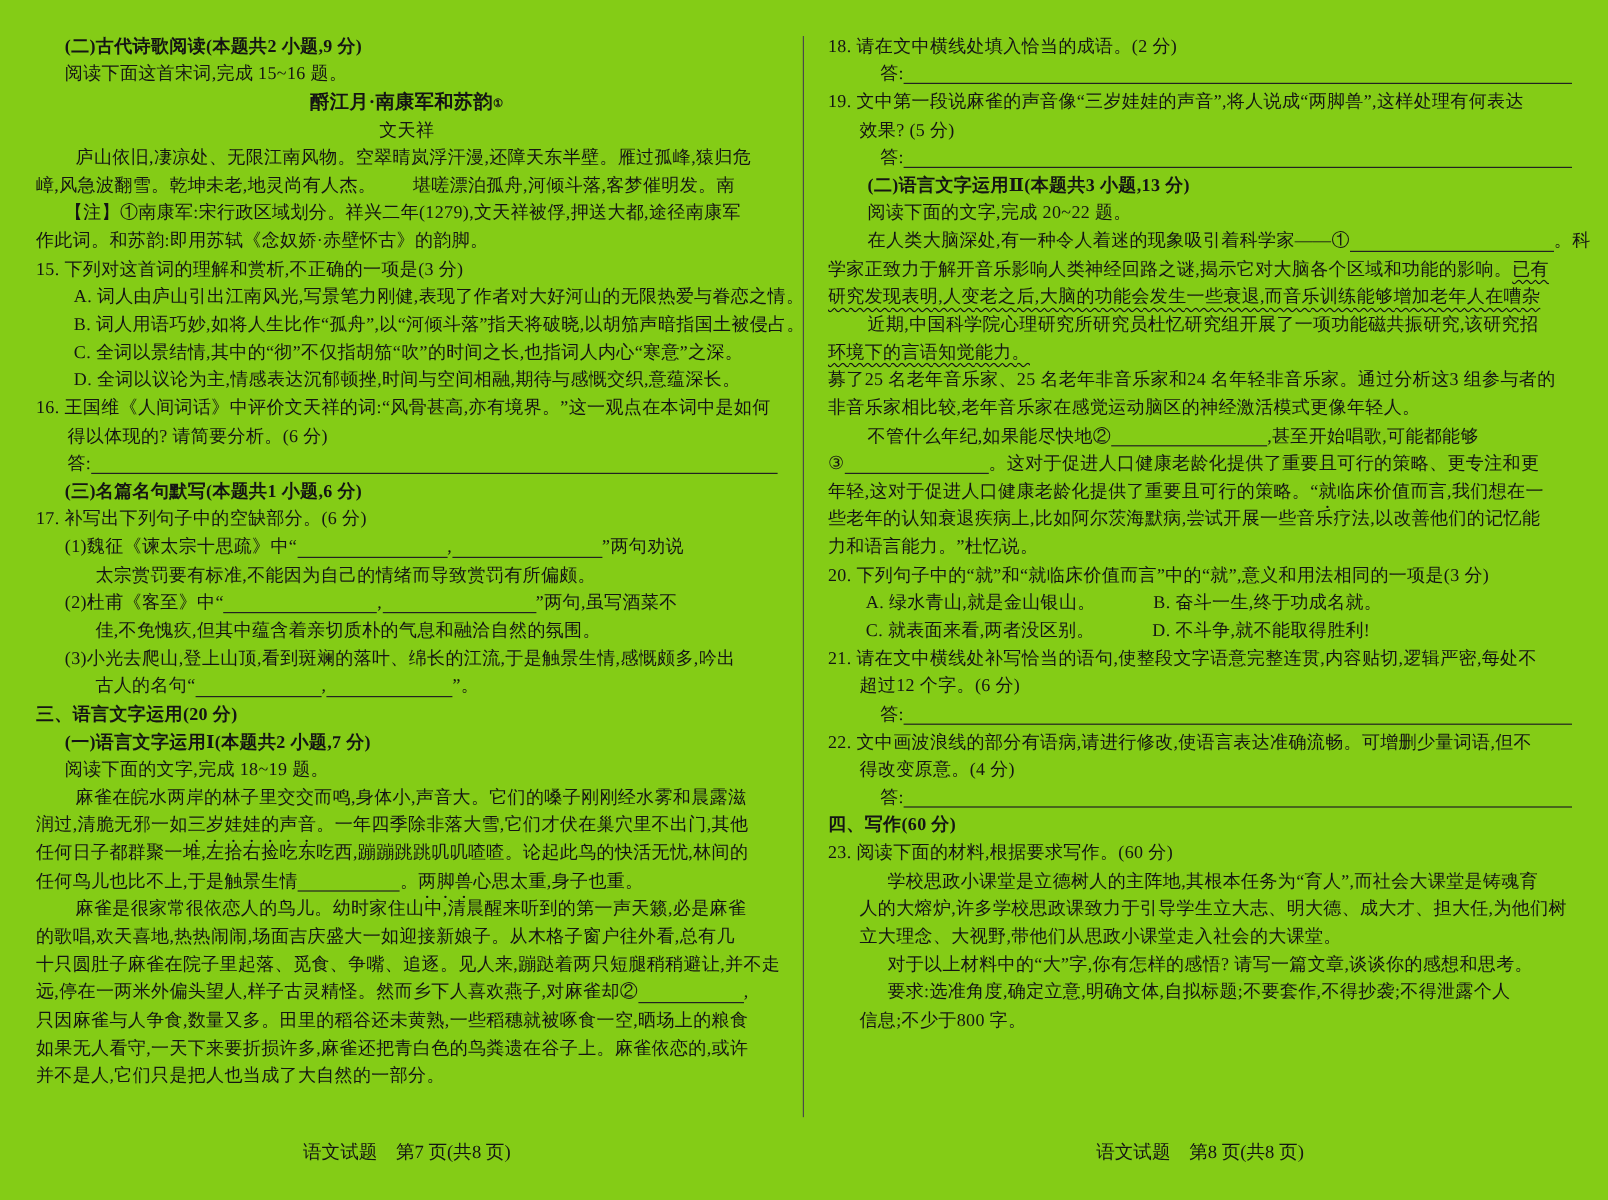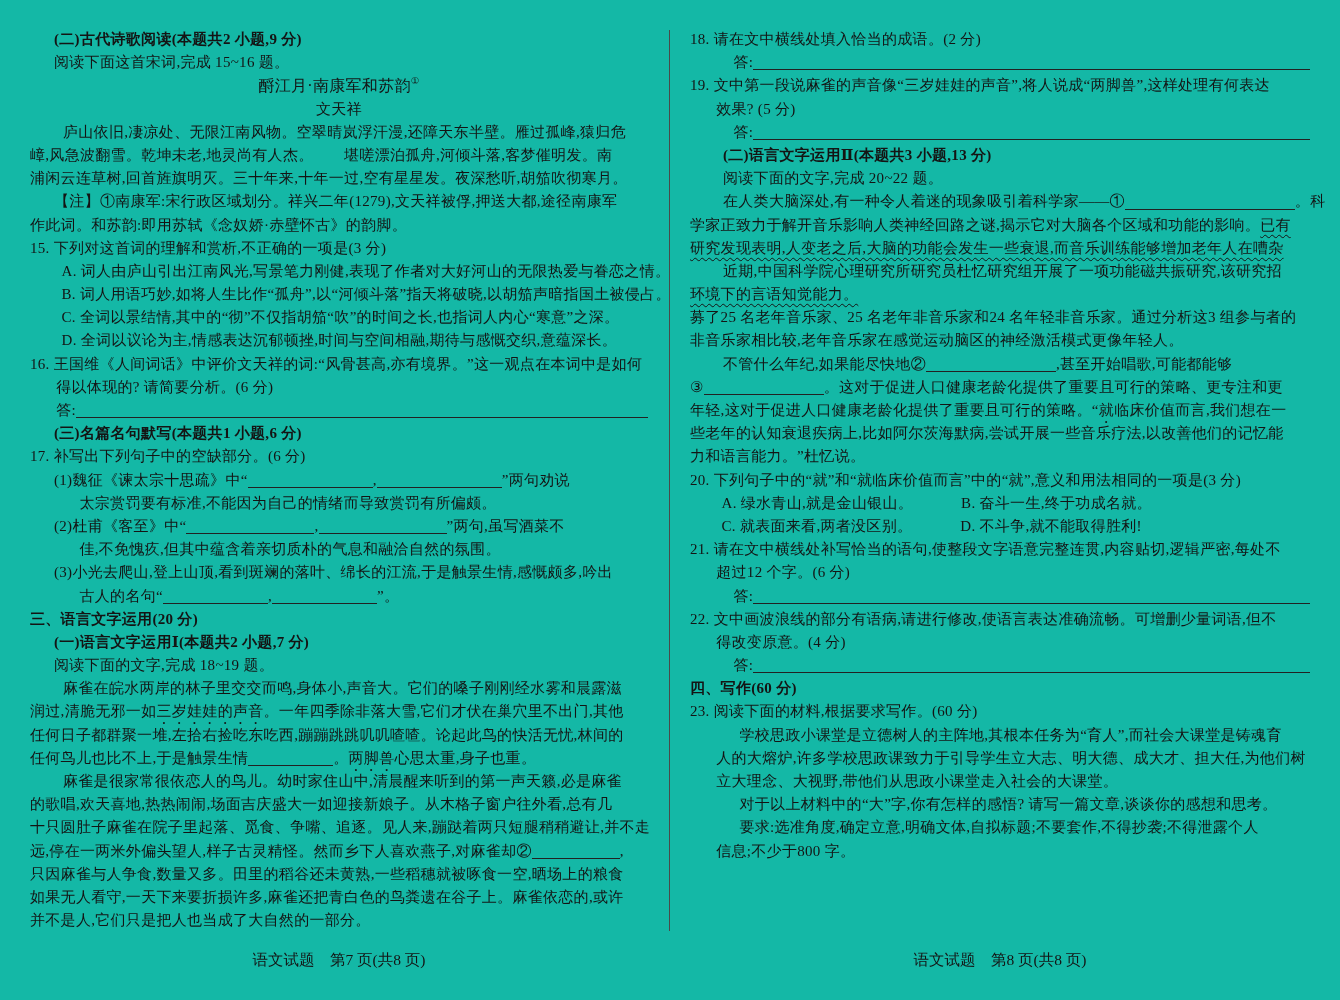--- a/index.html
+++ b/index.html
@@ -1,33 +1,33 @@
 <!DOCTYPE html>
 <html><head>
 <meta charset="utf-8">
 <style>
   html,body{margin:0;padding:0;}
   body{
     width:1340px;height:1000px;position:relative;background:#ffffff;
     font-family:"Liberation Serif","DejaVu Serif",serif;color:#141414;
     overflow:hidden;
   }
-  .page{position:absolute;inset:0;background:#14b8a6;}
+  .page{position:absolute;inset:0;background:#84cc16;}
   .col{position:absolute;top:28px;}
   #colL{left:30px;width:618px;}
   #colR{left:690px;width:620px;}
   .line{
     display:flex;align-items:stretch;
     height:23.2px;line-height:23.2px;
     font-size:15px;letter-spacing:0.3px;
     white-space:pre;
   }
   .line.b{font-weight:700;}
   .line.c{justify-content:center;}
-  .line.cb{justify-content:center;font-weight:400;font-size:16px;}
+  .line.cb{justify-content:center;font-weight:700;font-size:16px;align-items:center;}
   .line.k{}
   .t{white-space:pre;}
   .blank{border-bottom:1.2px solid #222;margin-bottom:4px;flex:0 0 auto;}
   .ansline{flex:1 1 auto;min-width:30px;border-bottom:1.2px solid #222;margin-bottom:4px;}
   .gap{flex:0 0 auto;}
   .sup{font-size:9.5px;line-height:1;margin-top:3px;flex:0 0 auto;}
   .wavy{
     text-decoration-line:underline;text-decoration-style:wavy;
     text-decoration-thickness:1px;text-underline-offset:4px;
   }
@@ -44,21 +44,20 @@
 <body>
 
 <div class="page">
   <div class="col" id="colL">
       <div class="line b" style="padding-left: 24px;"><span class="t">(二)古代诗歌阅读(本题共2 小题,9 分)</span></div>
       <div class="line n" style="padding-left: 24px;"><span class="t">阅读下面这首宋词,完成 15~16 题。</span></div>
       <div class="line cb"><span class="t">酹江月·南康军和苏韵</span><span class="sup">①</span></div>
       <div class="line c"><span class="t">文天祥</span></div>
       <div class="line k" style="padding-left: 33px;"><span class="t">庐山依旧,凄凉处、无限江南风物。空翠晴岚浮汗漫,还障天东半壁。雁过孤峰,猿归危</span></div>
       <div class="line k"><span class="t">嶂,风急波翻雪。乾坤未老,地灵尚有人杰。　　堪嗟漂泊孤舟,河倾斗落,客梦催明发。南</span></div>
-      <div class="line k"><span class="t">浦闲云连草树,回首旌旗明灭。三十年来,十年一过,空有星星发。夜深愁听,胡笳吹彻寒月。</span></div>
       <div class="line n" style="padding-left: 24px;"><span class="t">【注】①南康军:宋行政区域划分。祥兴二年(1279),文天祥被俘,押送大都,途径南康军</span></div>
       <div class="line n"><span class="t">作此词。和苏韵:即用苏轼《念奴娇·赤壁怀古》的韵脚。</span></div>
       <div class="line n"><span class="t">15. 下列对这首词的理解和赏析,不正确的一项是(3 分)</span></div>
       <div class="line n" style="padding-left: 31.5px;"><span class="t">A. 词人由庐山引出江南风光,写景笔力刚健,表现了作者对大好河山的无限热爱与眷恋之情。</span></div>
       <div class="line n" style="padding-left: 31.5px;"><span class="t">B. 词人用语巧妙,如将人生比作“孤舟”,以“河倾斗落”指天将破晓,以胡笳声暗指国土被侵占。</span></div>
       <div class="line n" style="padding-left: 31.5px;"><span class="t">C. 全词以景结情,其中的“彻”不仅指胡笳“吹”的时间之长,也指词人内心“寒意”之深。</span></div>
       <div class="line n" style="padding-left: 31.5px;"><span class="t">D. 全词以议论为主,情感表达沉郁顿挫,时间与空间相融,期待与感慨交织,意蕴深长。</span></div>
       <div class="line n"><span class="t">16. 王国维《人间词话》中评价文天祥的词:“风骨甚高,亦有境界。”这一观点在本词中是如何</span></div>
       <div class="line n" style="padding-left: 26.25px;"><span class="t">得以体现的? 请简要分析。(6 分)</span></div>
       <div class="line n" style="padding-left: 26.25px;"><span class="t">答:</span><span class="ansline"></span></div>

